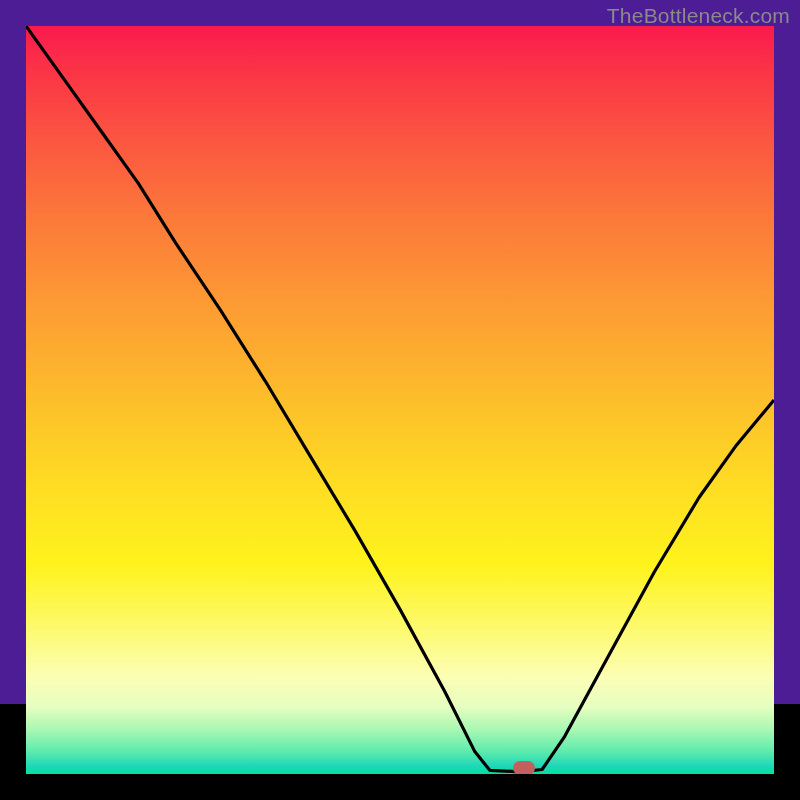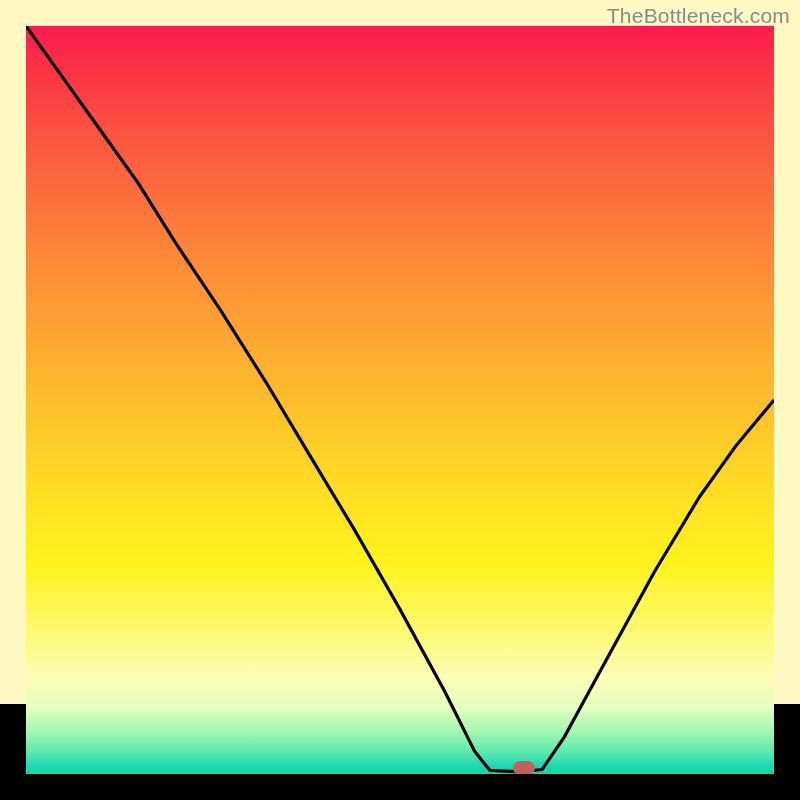--- a/index.html
+++ b/index.html
@@ -7,21 +7,21 @@
     padding: 0;
     width: 800px;
     height: 800px;
     background: #000;
     overflow: hidden;
   }
   .frame {
     position: relative;
     width: 800px;
     height: 704px;
-    background: #fef9c3;
+    background: #4c1d95;
   }
   .plot-area {
     position: absolute;
     left: 26px;
     top: 26px;
     width: 748px;
     height: 748px;
     overflow: hidden;
   }
   

